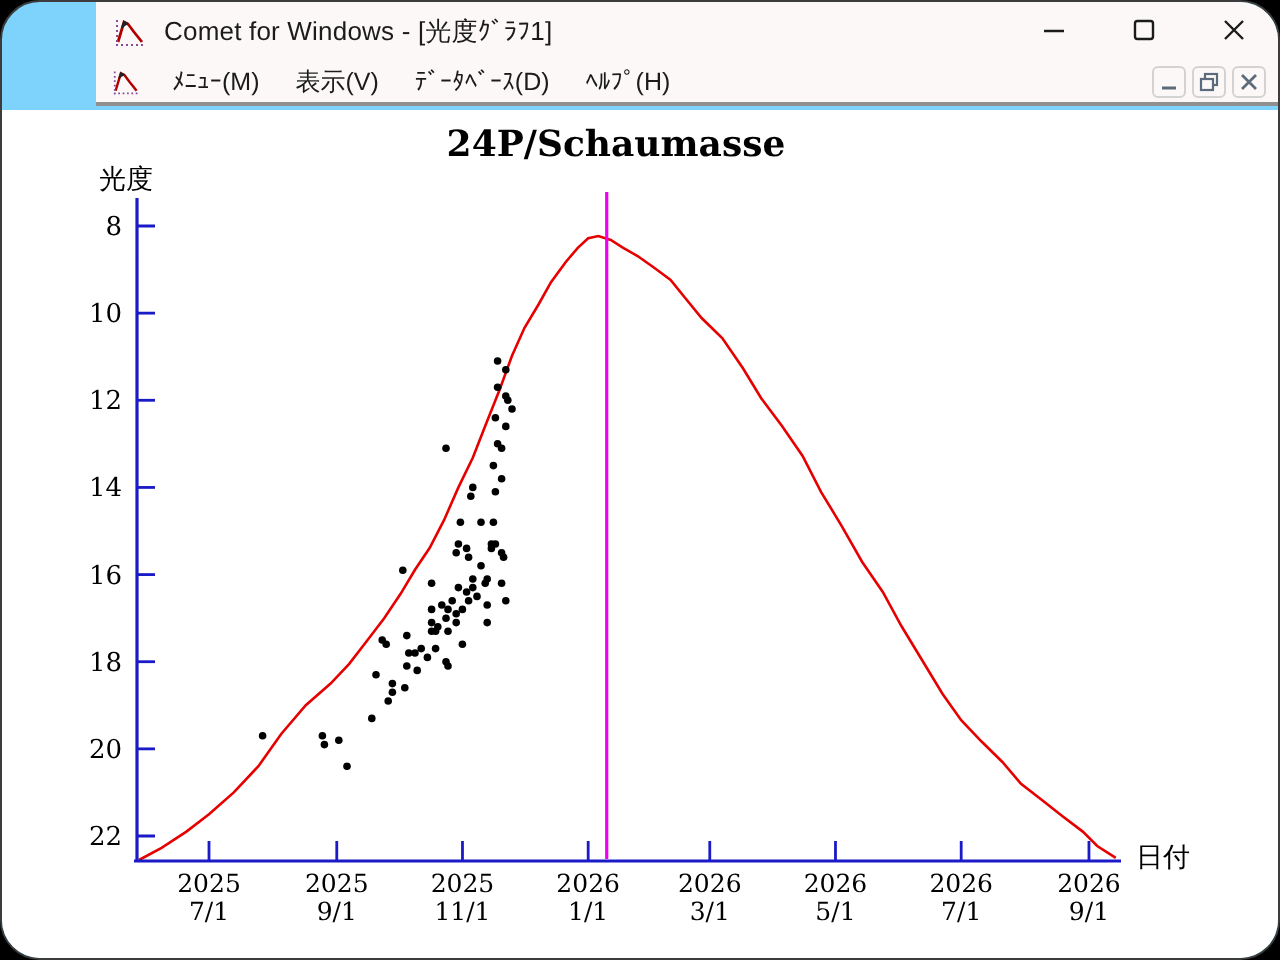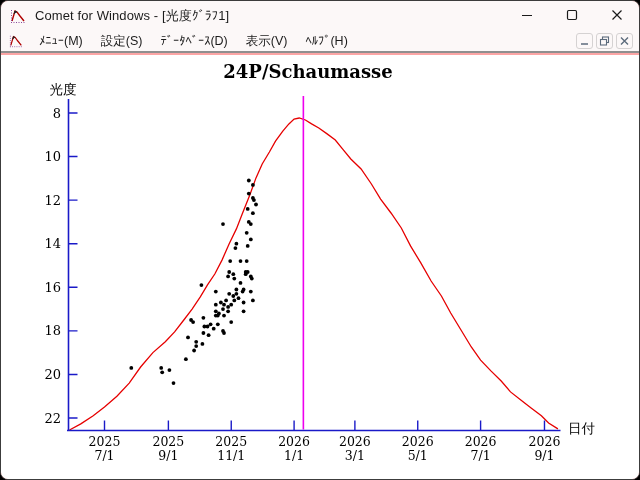--- a/index.html
+++ b/index.html
@@ -1,24 +1,25 @@
 <!DOCTYPE html>
 <html><head>
 <meta charset="utf-8">
 <style>
   html,body{margin:0;padding:0;width:640px;height:480px;overflow:hidden;background:#000;}
   *{box-sizing:border-box;}
   .window{
     position:absolute;inset:0;
-    background:#fca5a5;
+    background:#7dd3fc;
     border:1px solid #3c3c3c;
-    border-radius:8px;
+    border-radius:20px;
     overflow:hidden;
     font-family:"Liberation Sans", sans-serif;
     color:#1b1b1b;
+    padding-left:47px;
   }
   
   .titlebar{height:30px;display:flex;align-items:center;padding-left:9px;background:#fcf8f8;}
   .app-icon{width:17px;height:16px;margin-right:8px;display:inline-flex;}
   .title-text{font-size:13px;letter-spacing:.1px;white-space:nowrap;}
   .tb-spacer{flex:1;}
   .tb-btn{width:45px;height:30px;border:0;background:transparent;display:flex;align-items:center;justify-content:center;padding:0;}
   
   .menubar{height:22px;display:flex;align-items:center;padding-left:6px;background:#fcf8f8;border-bottom:2px solid #8f8f8f;font-size:12.5px;}
   .menu-icon{width:15px;height:14px;margin:0 6px 0 2px;display:inline-flex;}
@@ -72,23 +73,22 @@
   <div class="menubar">
     <span class="menu-icon">
       <svg width="15" height="14" viewBox="0 0 17 16">
         <polyline points="2,13 5,3 7,4 10,8 14,13" fill="none" stroke="#b00000" stroke-width="1.4"></polyline>
         <polyline points="4,6 5,3 7,4" fill="#222" stroke="#222" stroke-width="1"></polyline>
         <line x1="1.5" y1="2" x2="1.5" y2="15" stroke="#8a4a9a" stroke-width="1" stroke-dasharray="1,1.5"></line>
         <line x1="1" y1="14.5" x2="15" y2="14.5" stroke="#8a4a9a" stroke-width="1" stroke-dasharray="1,1.5"></line>
       </svg>
     </span>
     <span class="menu-item">ﾒﾆｭｰ(M)</span>
-    <span class="menu-item">設定(S)</span>
+    <span class="menu-item">表示(V)</span>
     <span class="menu-item">ﾃﾞｰﾀﾍﾞｰｽ(D)</span>
-    <span class="menu-item">表示(V)</span>
     <span class="menu-item">ﾍﾙﾌﾟ(H)</span>
     <span class="menu-spacer"></span>
     <span class="mdi-btns">
       <button class="mdi-btn">
         <span>
           <svg width="11" height="10" viewBox="0 0 11 10">
               <line x1="2" y1="8" x2="9" y2="8" stroke="#5c6b7c" stroke-width="1.4"></line>
             </svg>
         </span>
       </button>

